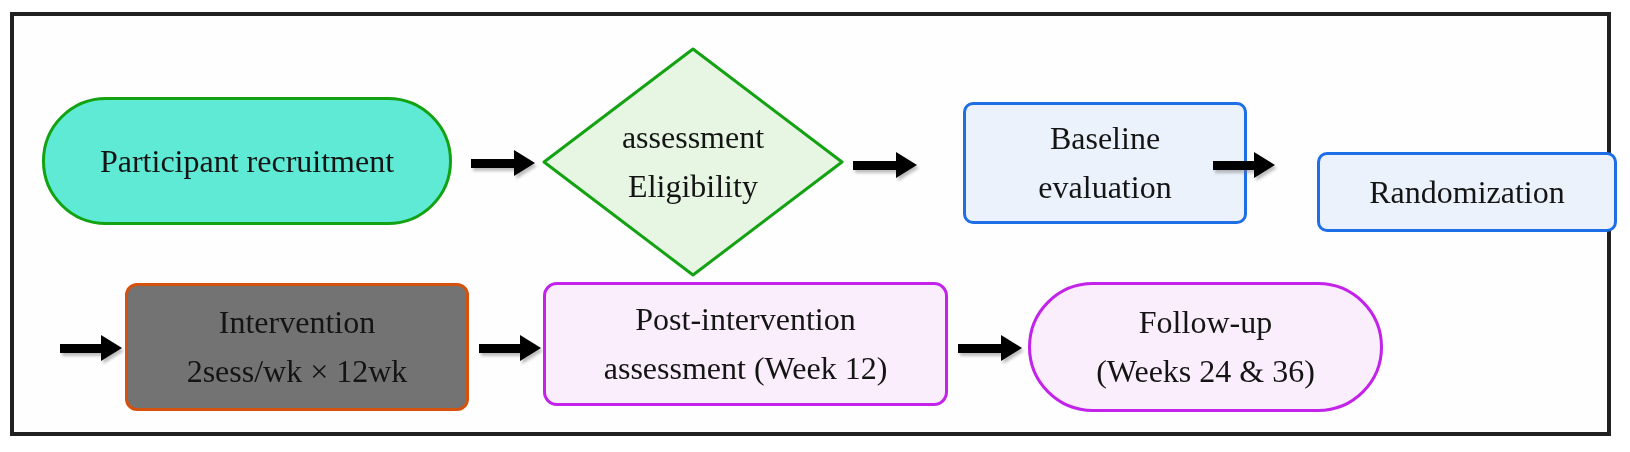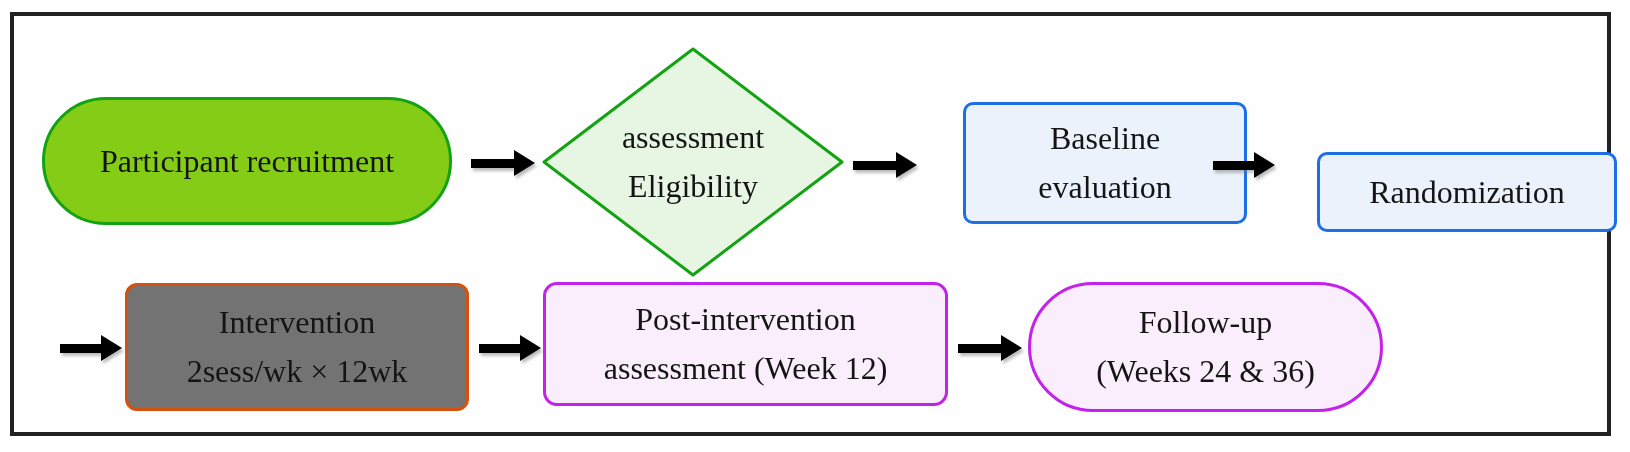--- a/index.html
+++ b/index.html
@@ -36,21 +36,21 @@
     color: #141414;
     font-size: 32px;
     line-height: 49px;
   }
   .node .label { position: relative; z-index: 2; }
   .stadium { border-radius: 66px; border: 3px solid; }
   .rect    { border: 3px solid; }
   .r10 { border-radius: 10px; }
   .r12 { border-radius: 12px; }
   .r14 { border-radius: 14px; }
-  .green   { border-color: #12a212; background: #84cc16; }
+  .green   { border-color: #12a212; background: #5eead4; }
   .blue    { border-color: #1e6ee6; background: #ebf2fb; }
   .orange  { border-color: #d4520e; background: #737373; }
   .magenta { border-color: #c322ea; background: #faeefc; text-align: center; }
   .diamond {
     border: none;
     background: transparent;
   }
   .diamond svg {
     position: absolute;
     left: 0; top: 0;

